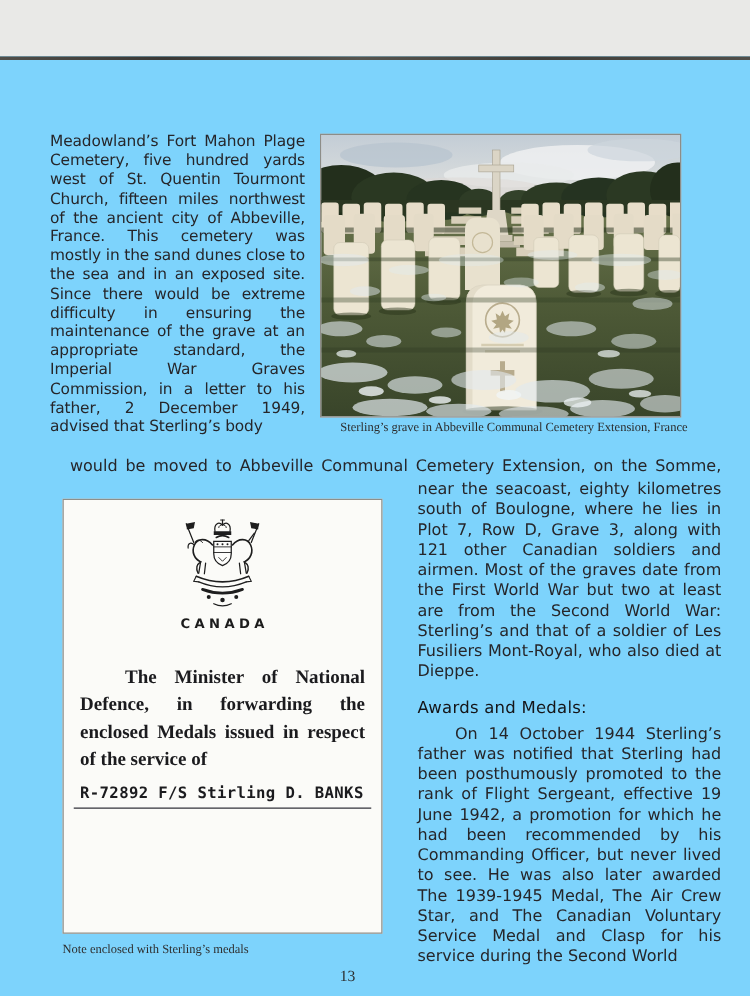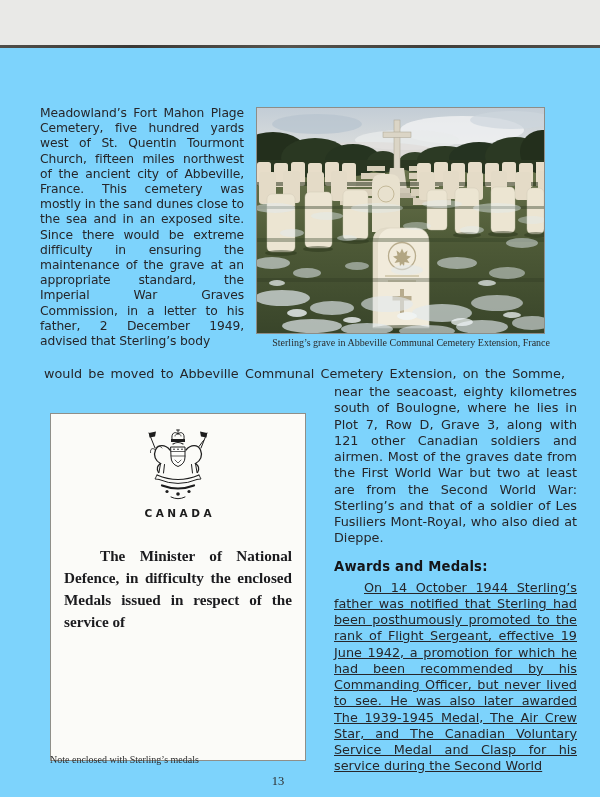--- a/index.html
+++ b/index.html
@@ -25,26 +25,26 @@
     border:1px solid #8d8d88; background:#cfd5da;
   }
   .photo-frame svg { display:block; }
   .photo-caption {
     position:absolute; left:250px; top:292px; width:300px;
     text-align:right;
     font:10px/12px "Liberation Serif","DejaVu Serif",serif;
     color:#2b2b2b;
   }
   .bridge {
-    position:absolute; left:44px; top:321px; width:521px;
+    position:absolute; left:56px; top:321px; width:521px;
     font-size:12.8px; line-height:16px; text-align:justify;
     text-align-last:justify;
   }
   .note-box {
-    position:absolute; left:50px; top:368px; width:256px; height:348px;
+    position:absolute; left:50px; top:354px; width:256px; height:348px;
     border:1px solid #8f8f89; background:#fbfbf8;
   }
   .arms { width:74px; height:76px; margin:13px auto 0; }
   .canada-label {
     margin-top:4px; text-align:center;
     font-weight:bold; font-size:10.5px;
     letter-spacing:3.5px; text-indent:3.5px; color:#1c1c1c;
   }
   .note-p1 {
     margin:26px 13px 0;
@@ -66,24 +66,24 @@
     position:absolute; left:50px; top:709px; width:256px;
     text-align:left;
     font:10px "Liberation Serif","DejaVu Serif",serif; color:#2e2e2e;
   }
   .right-col {
     position:absolute; left:334px; top:339px; width:243px;
     font-size:12.8px; line-height:16.25px; text-align:justify;
   }
   .awards-heading {
     margin:12px 0 5px;
-    font-weight:bold; font-size:13.2px; line-height:16px;
+    font-weight:normal; font-size:13.2px; line-height:16px;
     letter-spacing:.2px; color:#151518;
   }
-  .indent-first { text-indent:30px;text-decoration:underline; }
+  .indent-first { text-indent:30px; }
   .page-num {
     position:absolute; left:0; top:729px; width:556px; text-align:center;
     font:12.5px "Liberation Serif","DejaVu Serif",serif; color:#2b2b2b;
   }
 </style>
 </head>
 <body>
 
 <div class="sheet">
   <div class="top-strip"></div>
@@ -288,21 +288,22 @@
           <path d="M15 48 L13 52 L17 52.5 M57 48 L59 52 L55 52.5" stroke-width="0.9"></path>
           <path d="M20 58.5 Q36 64.5 52 58.5" stroke-width="2.2"></path>
           <circle cx="25" cy="64.5" r="1.6" fill="#1e1e1e" stroke="none"></circle>
           <circle cx="36" cy="67" r="1.8" fill="#1e1e1e" stroke="none"></circle>
           <circle cx="47" cy="64.5" r="1.6" fill="#1e1e1e" stroke="none"></circle>
           <path d="M29 70 Q36 73.5 43 70" stroke-width="1"></path>
         </g>
       </svg>
     </div>
     <div class="canada-label">CANADA</div>
-    <p class="note-p1">The Minister of National Defence, in difficulty the enclosed Medals issued in respect of the service of</p>
+    <p class="note-p1">The Minister of National Defence, in forwarding the enclosed Medals issued in respect of the service of</p>
+    <div class="service-line">R-72892 F/S Stirling D. BANKS</div>
   </div>
 
   <div class="note-caption">Note enclosed with Sterling’s medals</div>
 
   <div class="right-col">
     <p>near the seacoast, eighty kilometres south of Boulogne, where he lies in Plot 7, Row D, Grave 3, along with 121 other Canadian soldiers and airmen. Most of the graves date from the First World War but two at least are from the Second World War: Sterling’s and that of a soldier of Les Fusiliers Mont-Royal, who also died at Dieppe.</p>
     <h3 class="awards-heading">Awards and Medals:</h3>
     <p class="indent-first">On 14 October 1944 Sterling’s father was notified that Sterling had been posthumously promoted to the rank of Flight Sergeant, effective 19 June 1942, a promotion for which he had been recommended by his Commanding Officer, but never lived to see. He was also later awarded The 1939-1945 Medal, The Air Crew Star, and The Canadian Voluntary Service Medal and Clasp for his service during the Second World</p>
   </div>
 

